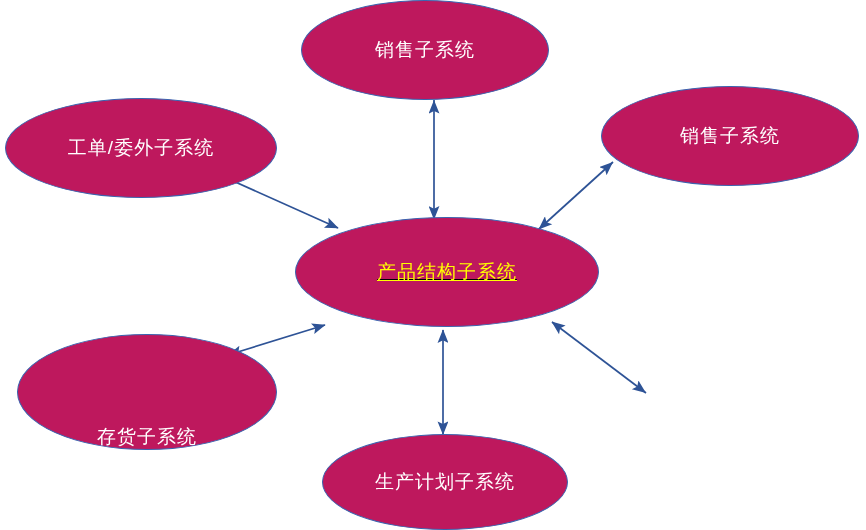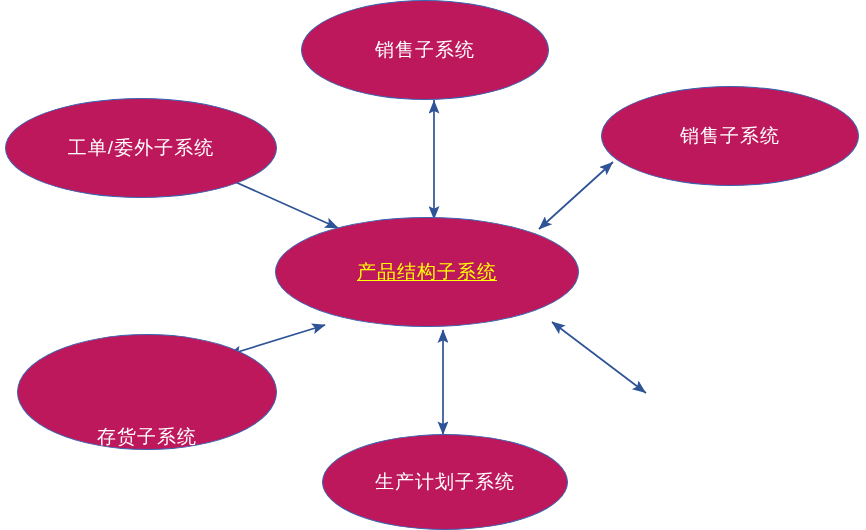--- a/index.html
+++ b/index.html
@@ -73,21 +73,21 @@
 
     <line x1="539" y1="229" x2="613" y2="162" stroke="#2E5396" stroke-width="1.7" marker-start="url(#arrowStart)" marker-end="url(#arrowEnd)"></line>
 
     <line x1="325" y1="325" x2="228" y2="355" stroke="#2E5396" stroke-width="1.7" marker-start="url(#arrowStart)" marker-end="url(#arrowEnd)"></line>
 
     <line x1="443" y1="330" x2="443" y2="435" stroke="#2E5396" stroke-width="1.7" marker-start="url(#arrowStart)" marker-end="url(#arrowEnd)"></line>
 
     <line x1="552" y1="322" x2="646" y2="393" stroke="#2E5396" stroke-width="1.7" marker-start="url(#arrowStart)" marker-end="url(#arrowEnd)"></line>
   </svg>
 
-  <div class="node center" style="left:275px; top:217px; width:304px; height:110px;">
+  <div class="node center" style="left:295px; top:217px; width:304px; height:110px;text-decoration:underline;">
     <span class="node-label">产品结构子系统</span>
   </div>
 
   <div class="node" style="left:301px; top:0px; width:248px; height:100px;">
     <span class="node-label">销售子系统</span>
   </div>
 
   <div class="node" style="left:5px; top:98px; width:272px; height:100px;">
     <span class="node-label">工单/委外子系统</span>
   </div>

